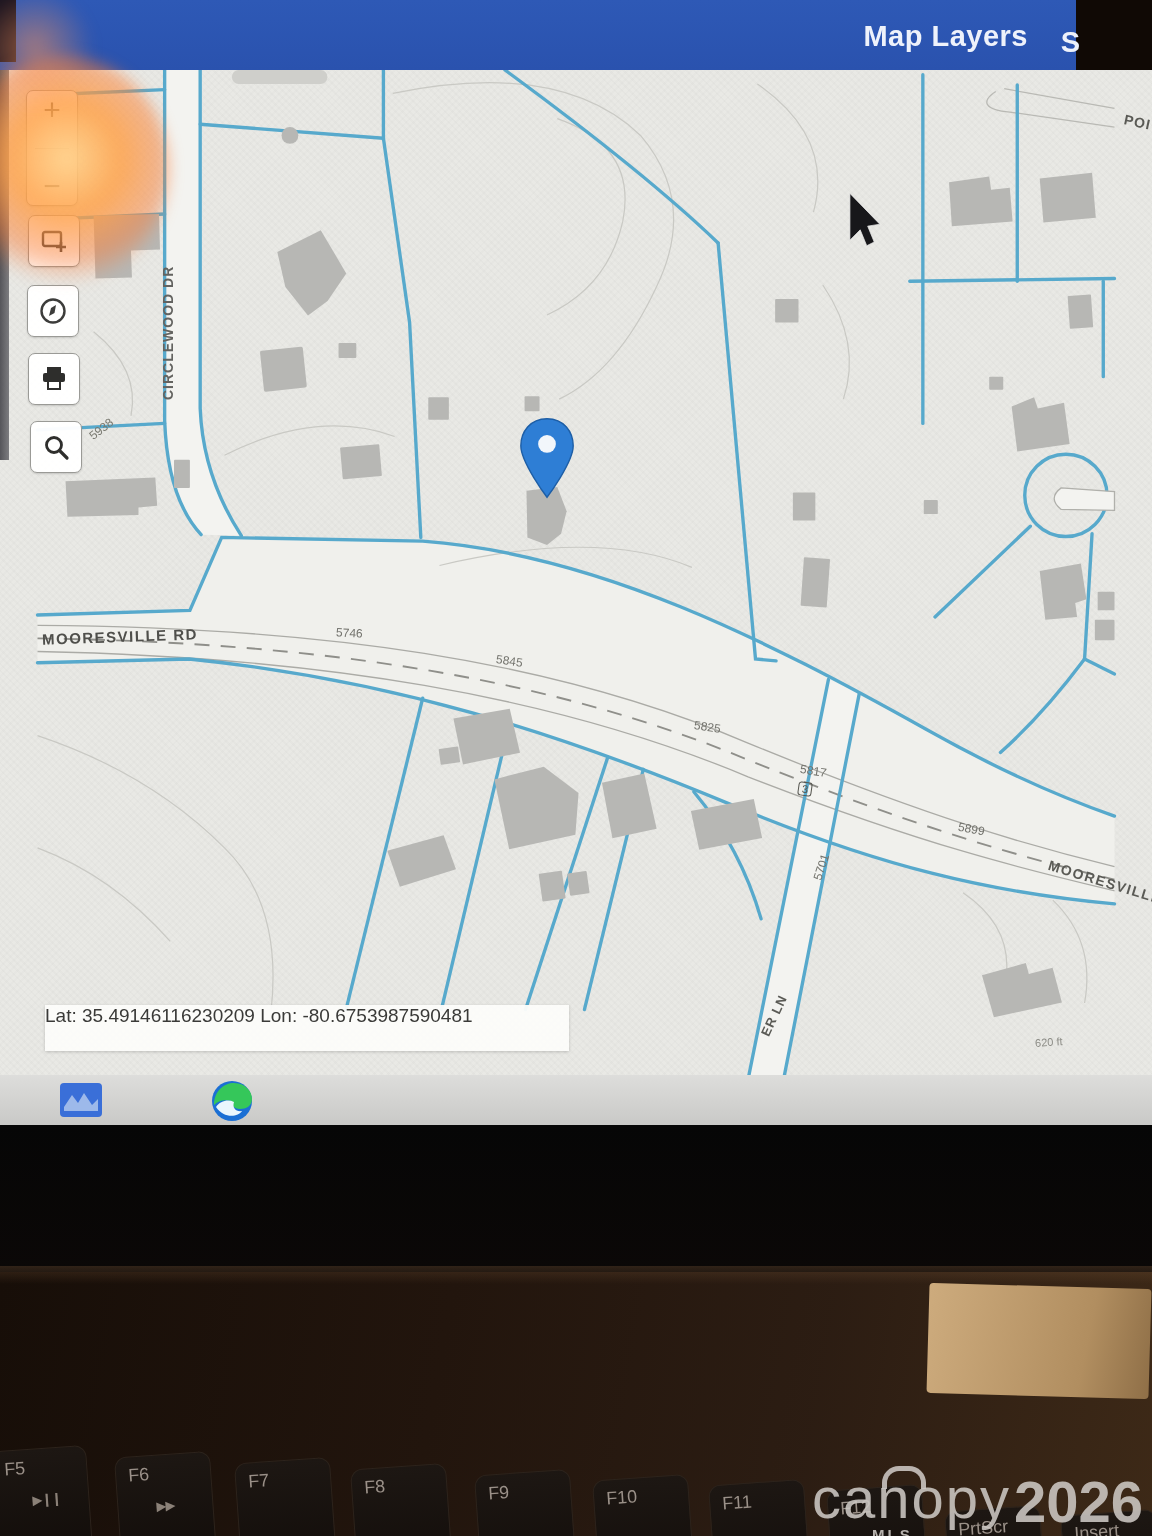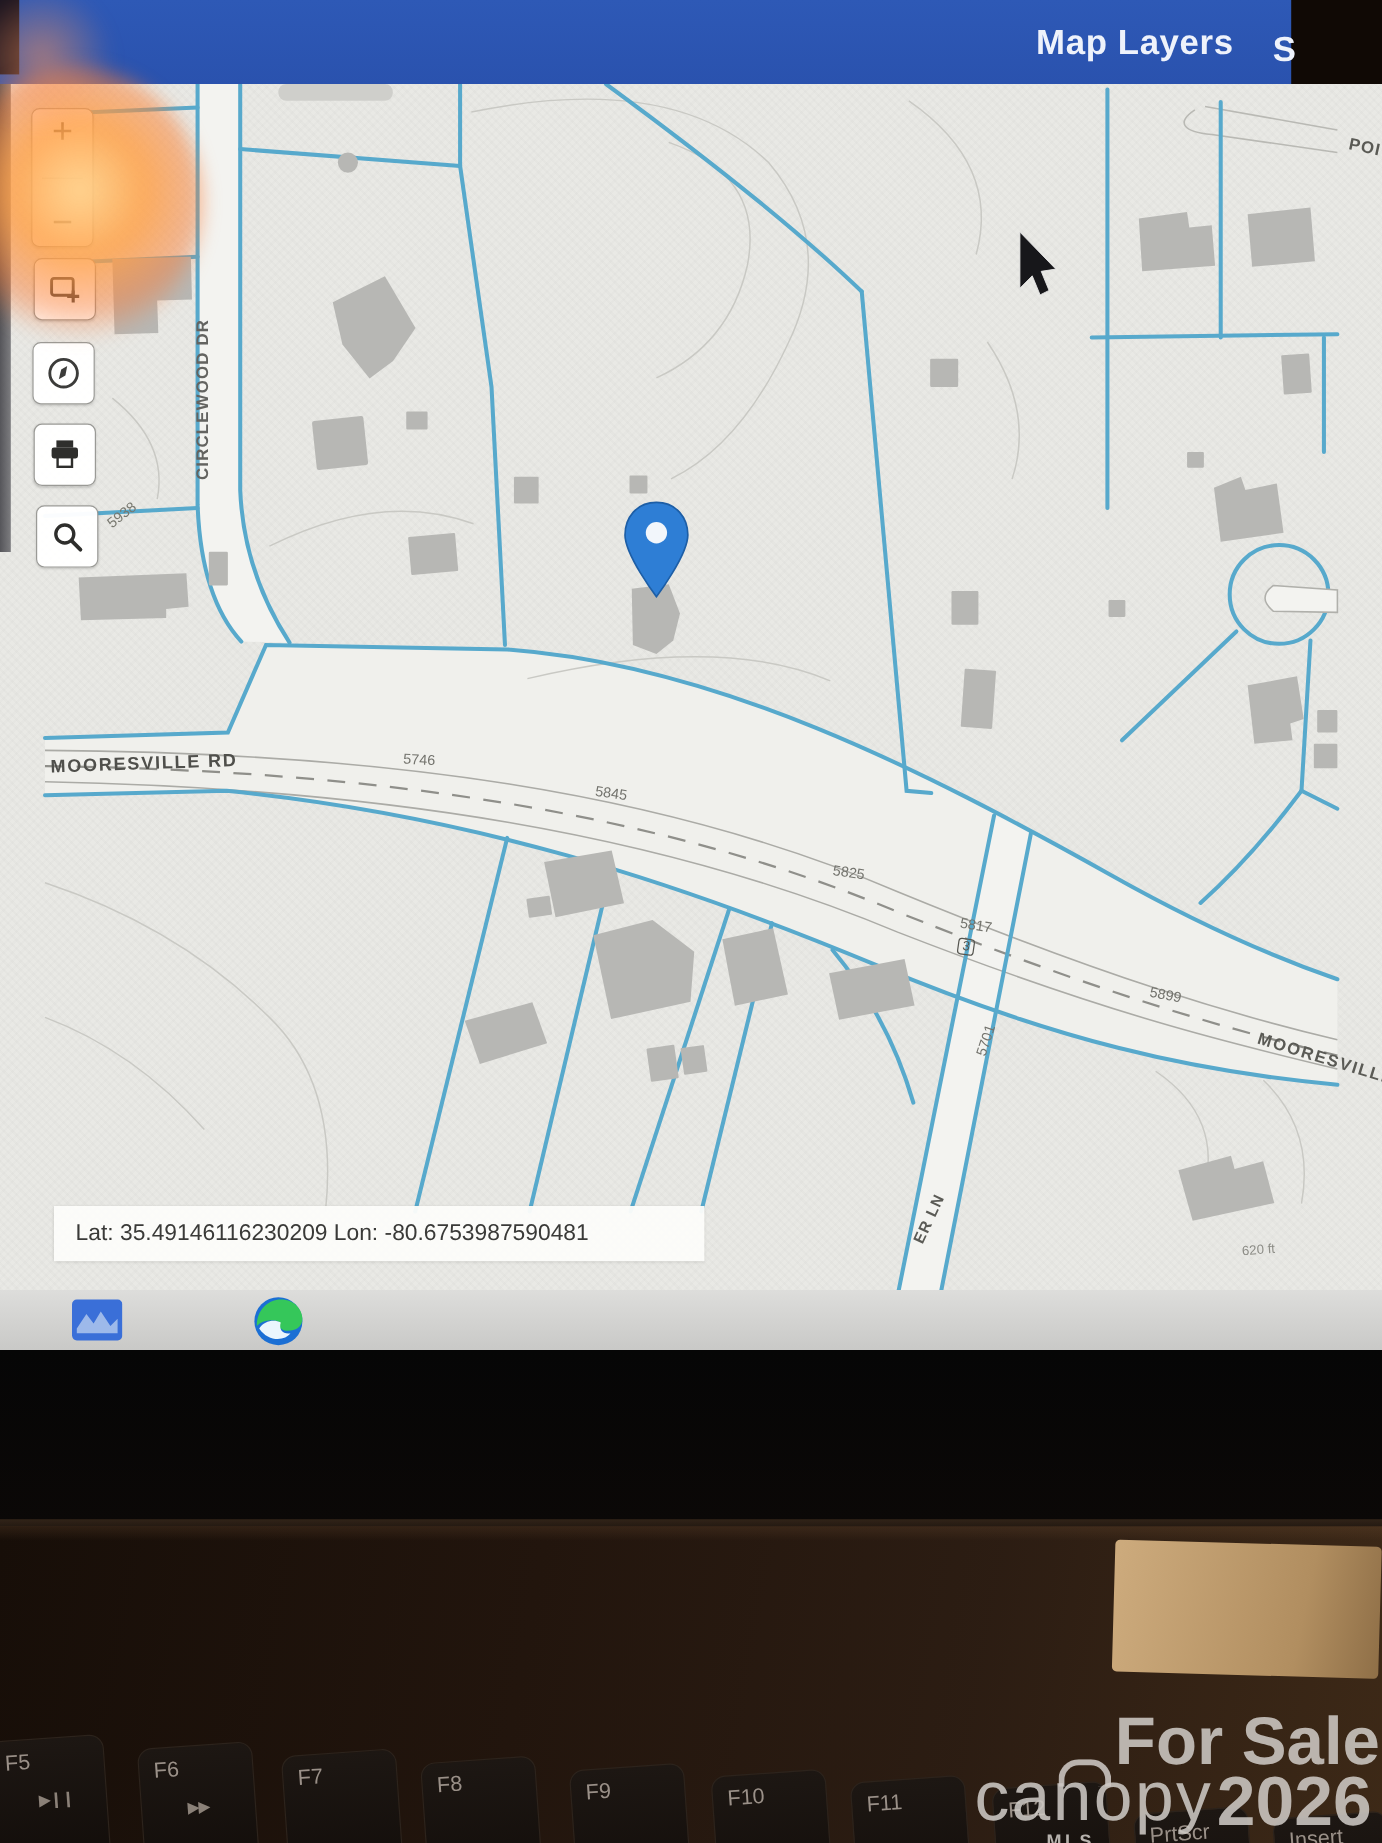--- a/index.html
+++ b/index.html
@@ -29,21 +29,21 @@
   #zoomctl .div{width:34px;height:1px;background:#c9c9c5;}
   
   .flare{position:absolute;pointer-events:none;border-radius:50%;filter:blur(7px);}
   #flare1{left:-45px;top:55px;width:215px;height:230px;
           background:radial-gradient(circle at 52% 45%,rgba(255,210,140,.96) 0%,rgba(255,160,70,.85) 32%,rgba(250,120,50,.45) 58%,rgba(250,120,50,0) 75%);}
   #flare2{left:-25px;top:-12px;width:120px;height:120px;
           background:radial-gradient(circle,rgba(255,150,90,.55),rgba(255,150,90,0) 70%);}
   
   #coords{position:absolute;left:45px;top:1005px;width:524px;height:46px;
           background:rgba(252,252,250,.96);border-radius:0;box-shadow:0 1px 3px rgba(0,0,0,.18);
-          display:flex;align-items:center;padding-left:18px;font-size:19px;color:#3a3a38;}
+          display:flex;font-size:19px;color:#3a3a38;}
   
   #taskbar{position:absolute;left:0;top:1075px;width:1152px;height:50px;
            background:linear-gradient(180deg,#dddddb,#c9c9c7);}
   
   #bezel{position:absolute;left:0;top:1125px;width:1152px;height:147px;
          background:linear-gradient(180deg,#060606,#0b0807);}
   #desk{position:absolute;left:0;top:1272px;width:1152px;height:264px;
         background:linear-gradient(100deg,#170e08 0%,#22150d 38%,#33221586 70%,#3d2917 100%),#241710;}
   #hinge{position:absolute;left:0;top:1266px;width:1152px;height:18px;
          background:linear-gradient(180deg,rgba(120,85,55,.35),rgba(0,0,0,0));}
@@ -271,20 +271,19 @@
   <div class="key" style="left:238px;top:1460px;"><span>F7</span></div>
   <div class="key" style="left:354px;top:1466px;"><span>F8</span></div>
   <div class="key" style="left:478px;top:1472px;"><span>F9</span></div>
   <div class="key" style="left:596px;top:1477px;"><span>F10</span></div>
   <div class="key" style="left:712px;top:1482px;"><span>F11</span></div>
   <div class="key" style="left:830px;top:1487px;"><span>F12</span></div>
   <div class="key" style="left:948px;top:1508px;"><span>PrtScr</span></div>
   <div class="key" style="left:1064px;top:1512px;"><span>Insert</span></div>
 
   <div id="wm">
-    <div class="forsale">For Sale</div>
     <div class="brand">canopy</div>
     <div class="arc"></div>
     <div class="mls">MLS</div>
     <div class="year">2026</div>
   </div>
 
 </div>
 
 </body></html>

